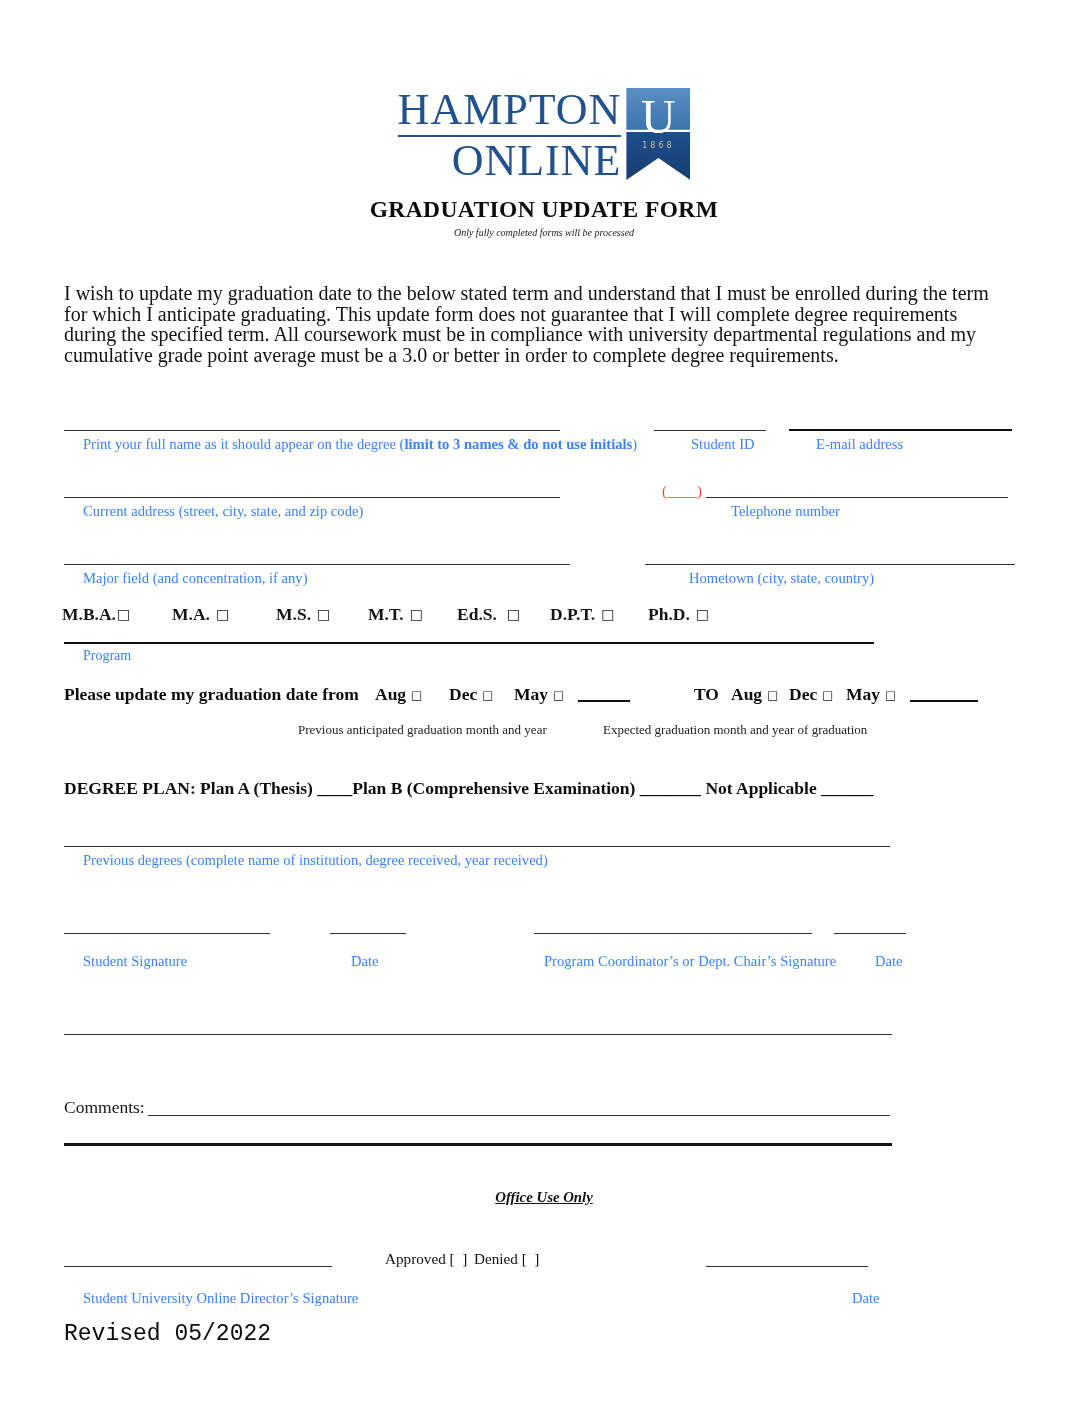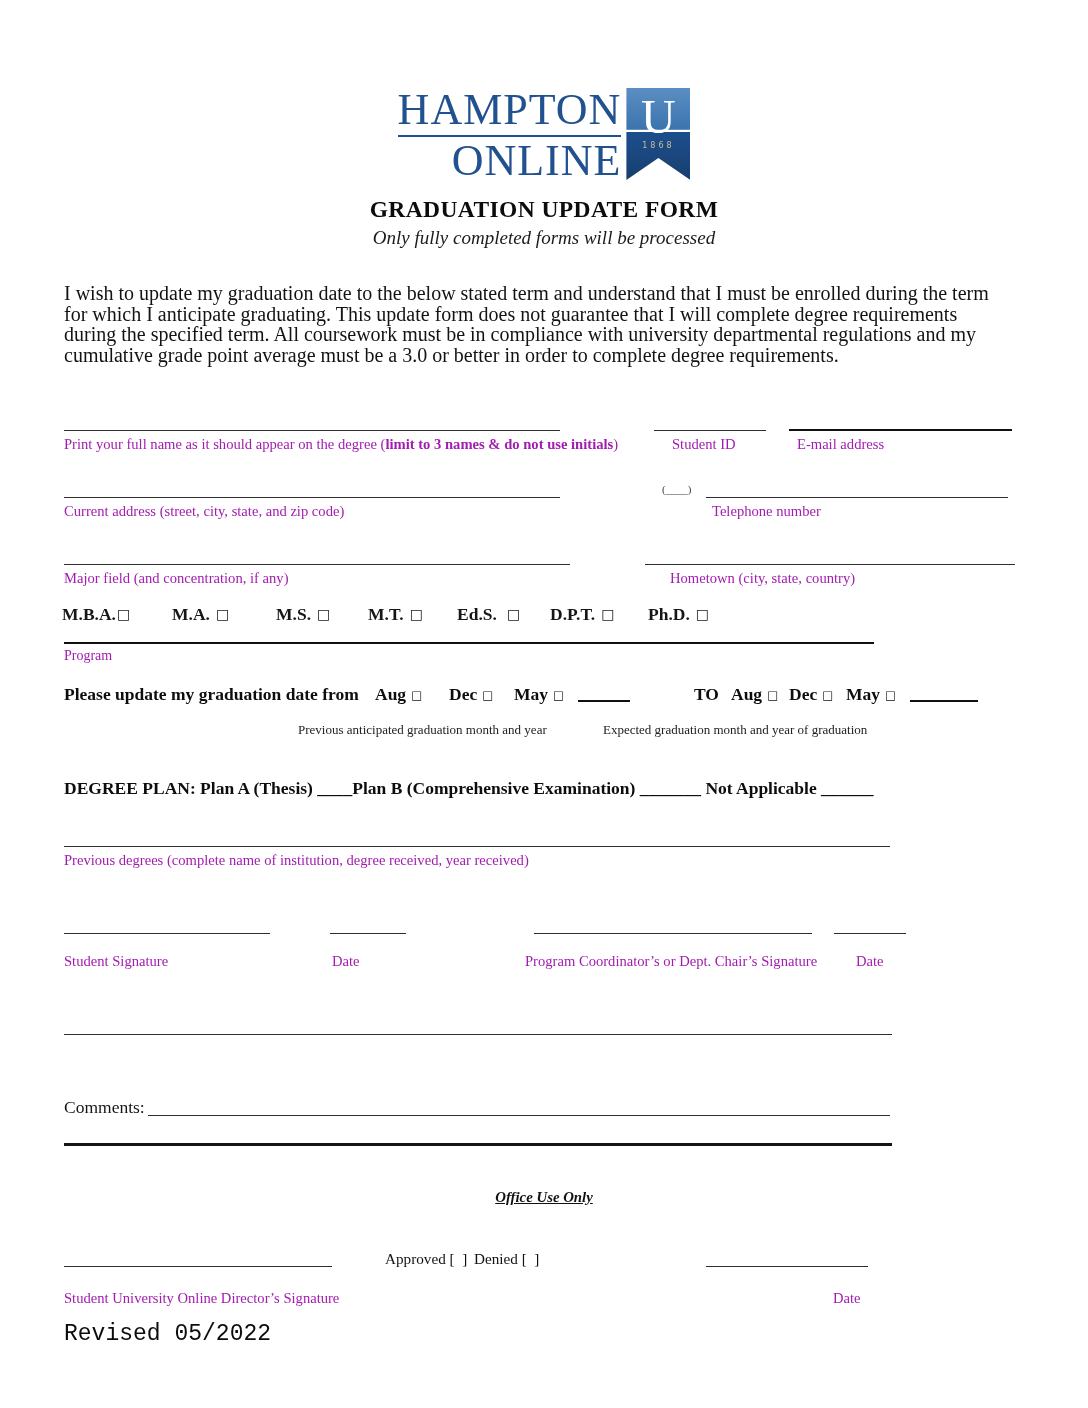--- a/index.html
+++ b/index.html
@@ -5,21 +5,21 @@
   html,body{margin:0;padding:0;background:#ffffff;}
   .page{
     position:relative;width:1088px;height:1408px;background:#fff;
     font-family:"Liberation Serif", serif;color:#161616;overflow:hidden;
   }
   .abs{position:absolute;}
   .line{position:absolute;height:0;border-bottom:1.5px solid #2e2e2e;}
   .line.thin{border-bottom-width:1px;}
   .line.thick2{border-bottom-width:2px;border-bottom-color:#111;}
   .rule-heavy{position:absolute;height:3px;background:#151515;}
-  .small-label{font-size:14.6px;color:#a21caf;}
+  .small-label{font-size:14.6px;color:#3b82f6;margin-left:19px;}
   .boldrow{font-size:17.5px;font-weight:bold;color:#0d0d0d;white-space:pre;}
   .note{font-size:13px;color:#222;}
   .cb{font-family:"DejaVu Sans", sans-serif;font-weight:normal;font-size:14px;position:relative;top:-1px;margin-left:6px;}
   .cb.sm{font-size:11.5px;margin-left:5px;}
   .opt{position:absolute;font-size:17.5px;font-weight:bold;white-space:pre;}
   
   .logo-wrap{position:absolute;top:88px;left:0;width:100%;display:flex;justify-content:center;}
   .logo-inner{display:flex;align-items:flex-start;}
   .logo-text{display:flex;flex-direction:column;color:#21518e;line-height:1;}
   .logo-word1{font-size:44px;letter-spacing:1px;}
@@ -34,29 +34,29 @@
     position:absolute;top:0;left:0;width:100%;text-align:center;
     color:#fff;font-size:48px;line-height:58px;font-family:"Liberation Serif",serif;
   }
   .banner .year{
     position:absolute;top:53px;left:0;width:100%;text-align:center;
     color:#cdbf97;font-size:8px;letter-spacing:3px;font-family:"DejaVu Sans",sans-serif;
   }
   .title{position:absolute;top:196px;left:0;width:100%;text-align:center;
     font-size:23.5px;font-weight:bold;letter-spacing:0.4px;color:#0c0c0c;}
   .subtitle{position:absolute;top:227px;left:0;width:100%;text-align:center;
-    font-size:19px;font-style:italic;color:#1b1b1b;}
+    font-size:10px;font-style:italic;color:#1b1b1b;}
   .intro{position:absolute;top:283px;left:64px;width:948px;
     font-size:20px;line-height:20.7px;color:#131313;}
   .officehead{position:absolute;top:1189px;left:0;width:100%;text-align:center;
     font-size:14.8px;font-style:italic;font-weight:600;text-decoration:underline;color:#111;}
   .bracket-label{font-size:15.2px;white-space:pre;color:#111;}
   .revised{position:absolute;top:1321px;left:64px;font-family:Liberation Mono, monospace;
     font-size:23px;color:#0c0c0c;}
-  .phone-prefix{position:absolute;font-size:11px;color:#404040;}
+  .phone-prefix{position:absolute;font-size:15px;color:#ef4444;}
 </style>
 </head>
 <body>
 
 <div class="page">
 
   <div class="logo-wrap">
     <div class="logo-inner">
       <div class="logo-text">
         <span class="logo-word1">HAMPTON</span>

